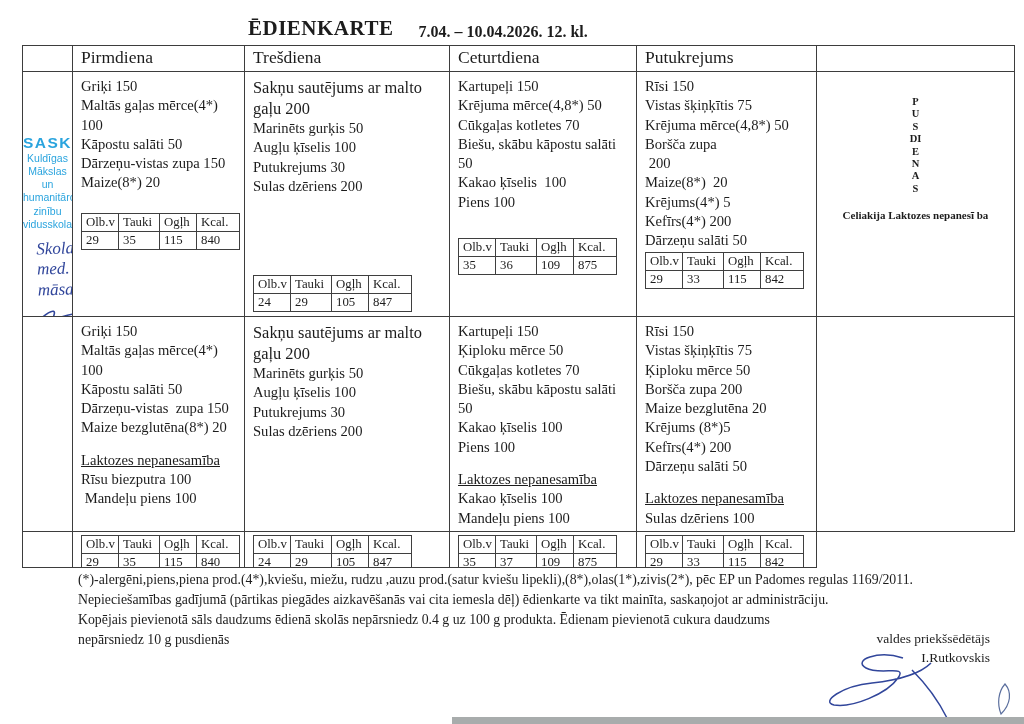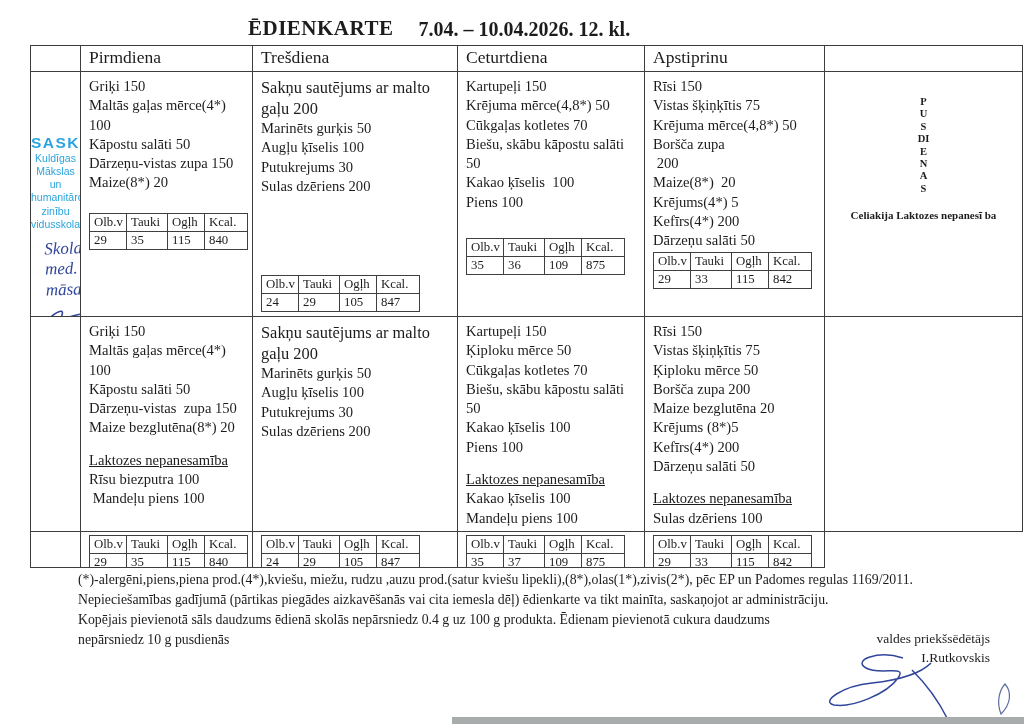--- a/index.html
+++ b/index.html
@@ -3,24 +3,24 @@
 <meta charset="utf-8">
 <style>
   html,body{margin:0;padding:0;}
   body{
     width:1024px;height:724px;position:relative;overflow:hidden;
     background:#ffffff;color:#1c1c1c;
     font-family:"Liberation Serif","DejaVu Serif",serif;
   }
   .doc-header{position:absolute;top:16px;left:248px;display:flex;gap:25px;align-items:flex-end;}
   .doc-title{font-size:21px;font-weight:bold;letter-spacing:.5px;}
-  .doc-sub{font-size:20px;font-weight:bold;}
+  .doc-sub{font-size:16px;font-weight:bold;}
 
   .menu-table{
-    position:absolute;left:30px;top:45px;
+    position:absolute;left:22px;top:45px;
     display:grid;
     grid-template-columns:50px 172px 205px 187px 180px 198px;
     grid-template-rows:26px 245px 215px 36px;
     border-top:1.5px solid #3d3d3d;border-left:1.5px solid #3d3d3d;
   }
   .cell{border-right:1.5px solid #3d3d3d;border-bottom:1.5px solid #3d3d3d;overflow:hidden;position:relative;}
   .hdr{font-size:17.5px;padding:1px 0 0 8px;}
   .day-cell{display:flex;flex-direction:column;padding:5px 6px 3px 8px;}
   .items div{font-size:14.6px;line-height:1.32;white-space:pre-wrap;}
   .items div.big{font-size:16.4px;line-height:1.28;}
@@ -64,21 +64,21 @@
   <span class="doc-title">ĒDIENKARTE</span>
   <span class="doc-sub">7.04. – 10.04.2026. 12. kl.</span>
 </div>
 
 <div class="menu-table">
 
   <div class="cell hdr"></div>
   <div class="cell hdr">Pirmdiena</div>
   <div class="cell hdr">Trešdiena</div>
   <div class="cell hdr">Ceturtdiena</div>
-  <div class="cell hdr">Apstiprinu</div>
+  <div class="cell hdr">Putukrejums</div>
 
   <div class="cell">
     <div class="vlabel">PUSDIENAS</div>
   </div>
   <div class="cell stamp-cell">
     <div class="stamp-title" style="color:#2aa4de;">SASKAŅOTS</div>
     <div class="stamp-line" style="color:#2aa4de;">Kuldīgas Mākslas un humanitāro</div>
     <div class="stamp-line" style="color:#2aa4de;">zinību vidusskola</div>
     <div class="handwriting" style="color:#31469b;">
       <div>Skolas med.</div>

